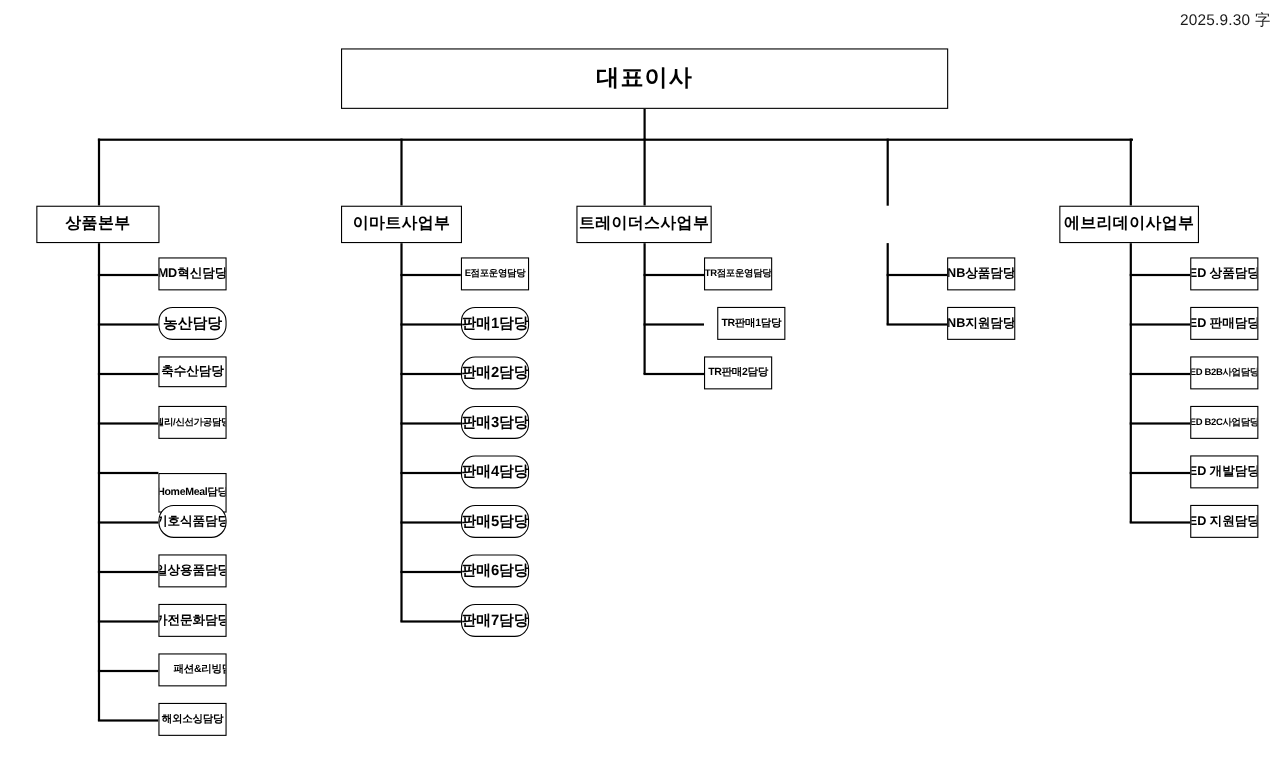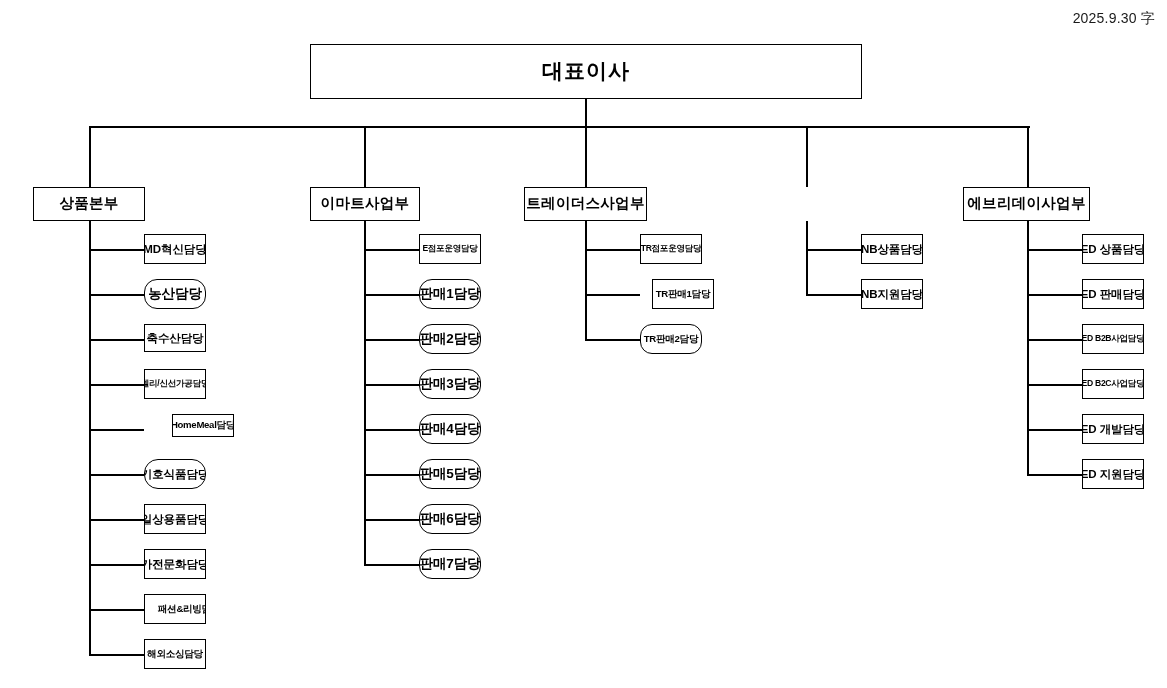--- a/index.html
+++ b/index.html
@@ -102,21 +102,21 @@
   <div class="line h" style="left:89px; top:294px; width:55px;"></div>
   <div class="box leaf lg" style="left:144px; top:279px; width:62px; height:30px;">농산담당</div>
 
   <div class="line h" style="left:89px; top:339px; width:55px;"></div>
   <div class="box leaf" style="left:144px; top:324px; width:62px; height:28px;">축수산담당</div>
 
   <div class="line h" style="left:89px; top:384px; width:55px;"></div>
   <div class="box leaf sm" style="left:144px; top:369px; width:62px; height:30px;">델리/신선가공담당</div>
 
   <div class="line h" style="left:89px; top:429px; width:55px;"></div>
-  <div class="box leaf xs" style="left:144px; top:414px; width:62px; height:23px;margin-left:28px;">HomeMeal담당</div>
+  <div class="box leaf xs" style="left:144px; top:430px; width:62px; height:36px;">HomeMeal담당</div>
 
   <div class="line h" style="left:89px; top:474px; width:55px;"></div>
   <div class="box leaf" style="left:144px; top:459px; width:62px; height:30px;border-radius:14px;">기호식품담당</div>
 
   <div class="line h" style="left:89px; top:519px; width:55px;"></div>
   <div class="box leaf" style="left:144px; top:504px; width:62px; height:30px;">일상용품담당</div>
 
   <div class="line h" style="left:89px; top:564px; width:55px;"></div>
   <div class="box leaf" style="left:144px; top:549px; width:62px; height:30px;">가전문화담당</div>
 
@@ -156,21 +156,21 @@
   <div class="box div" style="left:524px; top:187px; width:123px; height:34px;">트레이더스사업부</div>
   <div class="line v" style="left:585px; top:221px; height:119px;"></div>
 
   <div class="line h" style="left:585px; top:249px; width:55px;"></div>
   <div class="box leaf sm" style="left:640px; top:234px; width:62px; height:30px;">TR점포운영담당</div>
 
   <div class="line h" style="left:585px; top:294px; width:55px;"></div>
   <div class="box leaf xs" style="left:620px; top:279px; width:62px; height:30px;margin-left:32px;">TR판매1담당</div>
 
   <div class="line h" style="left:585px; top:339px; width:55px;"></div>
-  <div class="box leaf xs" style="left:640px; top:324px; width:62px; height:30px;border-radius:12px;">TR판매2담당</div>
+  <div class="box leaf xs" style="left:640px; top:324px; width:62px; height:30px;">TR판매2담당</div>
 
   <div class="line v" style="left:806px; top:221px; height:74px;"></div>
 
   <div class="line h" style="left:806px; top:249px; width:55px;"></div>
   <div class="box leaf" style="left:861px; top:234px; width:62px; height:30px;">NB상품담당</div>
 
   <div class="line h" style="left:806px; top:294px; width:55px;"></div>
   <div class="box leaf" style="left:861px; top:279px; width:62px; height:30px;">NB지원담당</div>
 
   <div class="box div" style="left:963px; top:187px; width:127px; height:34px;">에브리데이사업부</div>

